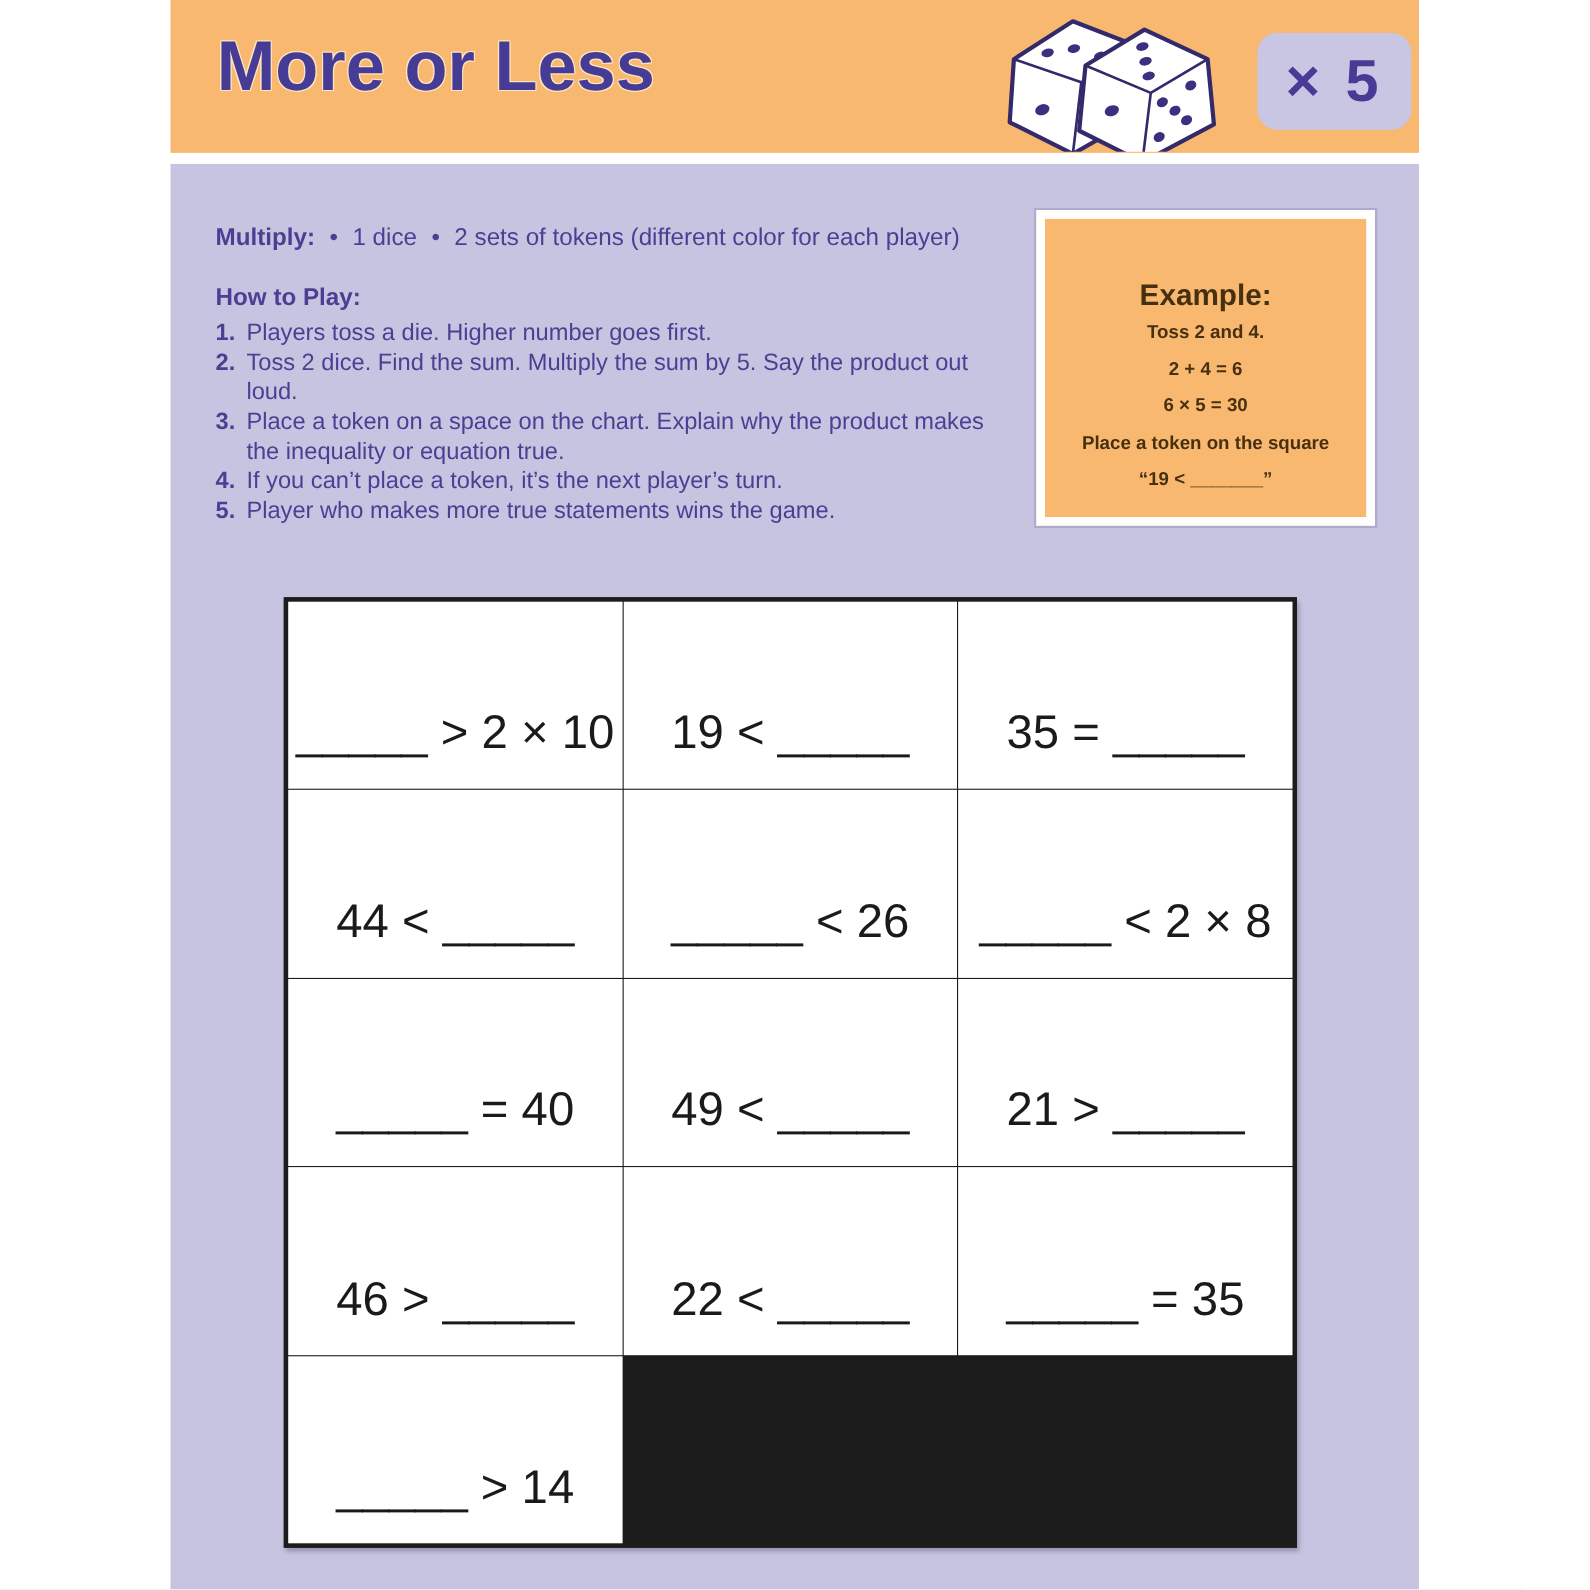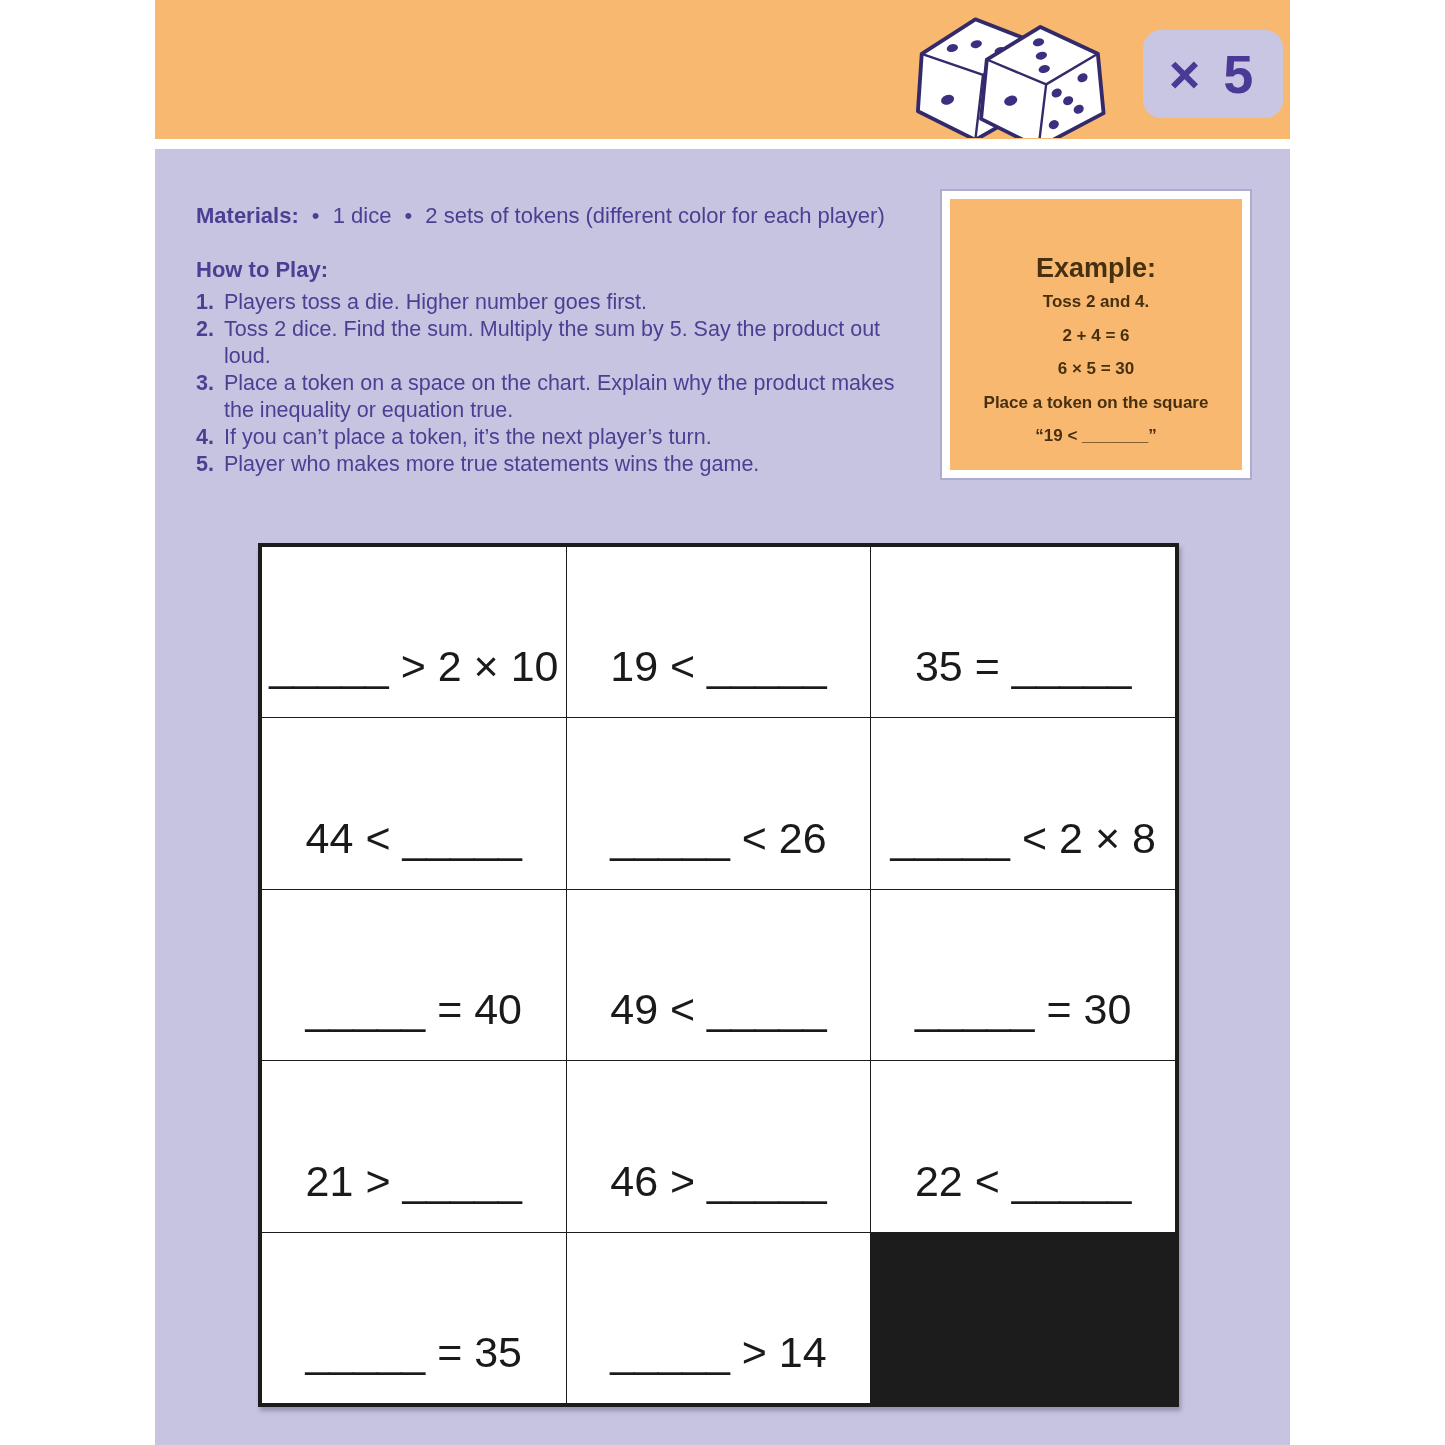--- a/index.html
+++ b/index.html
@@ -73,20 +73,21 @@
     padding-bottom:26px;
     font-size:43px; color:#1a1a1a; white-space:nowrap;
   }
 </style>
 </head>
 <body>
 
 <div class="page">
 
   <header class="header-band">
+    <h1 class="page-title">More or Less</h1>
 
     <span class="dice-wrap">
       <svg width="224" height="134" viewBox="0 0 230 140" aria-hidden="true">
         <g stroke="#332a6b" stroke-linejoin="round" stroke-linecap="round">
 
           <path d="M28,52 L84,16 L146,40 L154,102 L84,142 L24,112 Z" fill="#ffffff" stroke-width="4"></path>
           <path d="M28,52 L92,74 M146,40 L92,74 M92,74 L84,142" fill="none" stroke-width="2.5"></path>
           <g fill="#3b2f80" stroke="none">
             <ellipse cx="60" cy="46" rx="6" ry="4" transform="rotate(-14 60 46)"></ellipse>
             <ellipse cx="85" cy="42" rx="6" ry="4" transform="rotate(-14 85 42)"></ellipse>
@@ -117,21 +118,21 @@
     </span>
 
     <div class="multiplier-badge">
       <span>× 5</span>
     </div>
   </header>
 
   <main class="sheet">
 
     <p class="materials-line">
-      <span class="b">Materials:</span>
+      <span class="b">Multiply:</span>
       <span class="bullet">•</span>
       <span>1 dice</span>
       <span class="bullet">•</span>
       <span>2 sets of tokens (different color for each player)</span>
     </p>
 
     <h2 class="howto-heading">How to Play:</h2>
 
     <ol class="steps">
       <li>
@@ -167,21 +168,20 @@
 
     <section class="game-grid">
       <div class="grid-cell">_____ &gt; 2 × 10</div>
       <div class="grid-cell">19 &lt; _____</div>
       <div class="grid-cell">35 = _____</div>
       <div class="grid-cell">44 &lt; _____</div>
       <div class="grid-cell">_____ &lt; 26</div>
       <div class="grid-cell">_____ &lt; 2 × 8</div>
       <div class="grid-cell">_____ = 40</div>
       <div class="grid-cell">49 &lt; _____</div>
-      <div class="grid-cell">_____ = 30</div>
       <div class="grid-cell">21 &gt; _____</div>
       <div class="grid-cell">46 &gt; _____</div>
       <div class="grid-cell">22 &lt; _____</div>
       <div class="grid-cell">_____ = 35</div>
       <div class="grid-cell">_____ &gt; 14</div>
     </section>
 
   </main>
 </div>
 

